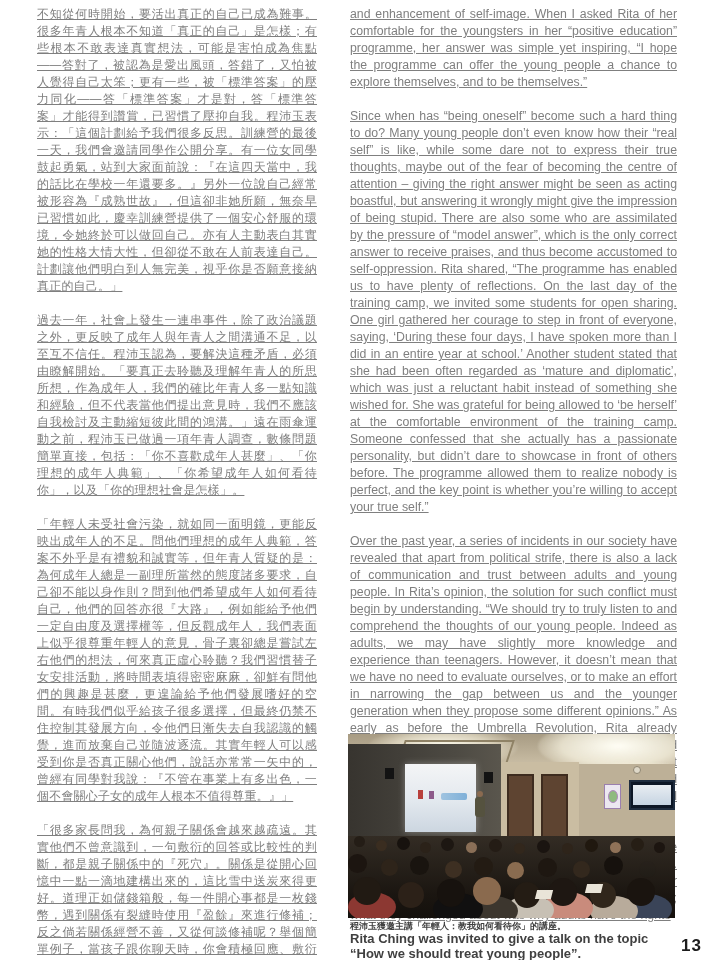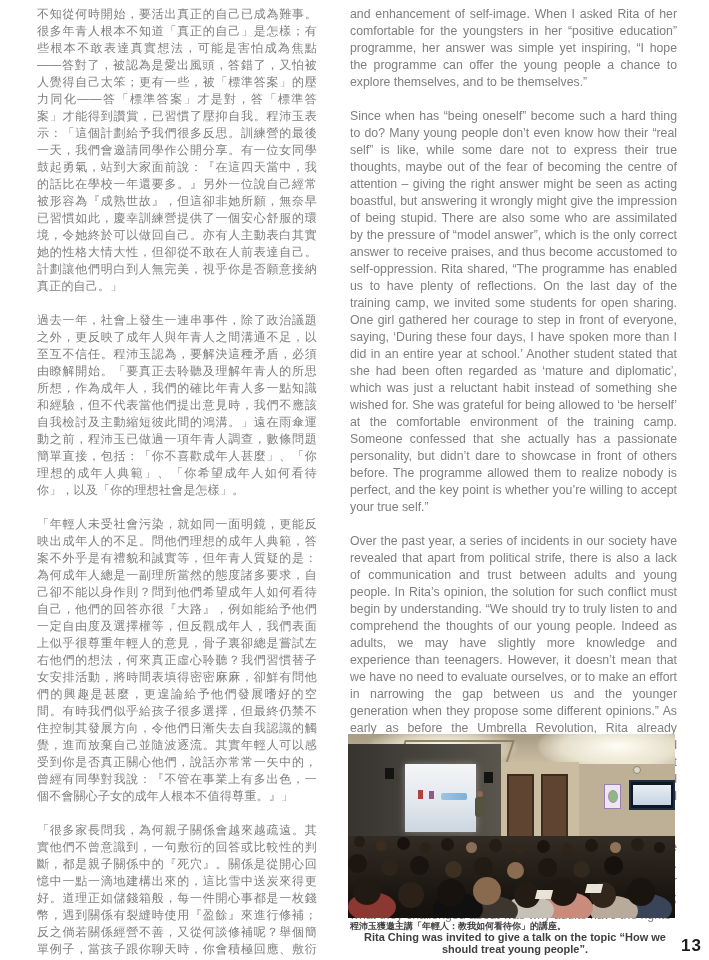--- a/index.html
+++ b/index.html
@@ -1,20 +1,20 @@
 <!DOCTYPE html>
 <html><head>
 <meta charset="utf-8">
 <style>
   * { margin:0; padding:0; box-sizing:border-box; }
   html,body { width:709px; height:960px; background:#ffffff; overflow:hidden; }
   body { position:relative; font-family:"Liberation Sans", sans-serif; }
 
   .col { position:absolute; top:6px; text-align:justify; color:#7f7f7f; }
-  .col p { margin:0 0 17px 0; }
+  .col p { margin:0 0 17px 0;text-decoration:underline; }
   .col p:last-child { margin-bottom:0; }
 
   .col-zh { left:37px; width:280px; font-size:12px; line-height:17px;
             letter-spacing:0.2px; }
   .col-en { left:350px; width:327px; font-size:12.3px; line-height:17px; }
 
   
   .photo { position:absolute; left:348px; top:734px; width:327px; height:184px;
            background:#d8cdb8; overflow:hidden; }
   .ceiling { position:absolute; left:0; top:0; width:100%; height:64px;
@@ -88,21 +88,21 @@
     position:absolute; background:transparent;
     box-shadow: 2px 160px 0 2px #8c3832, 88px 162px 0 3px #111010, 124px 164px 0 2px #3c362e,
                 160px 163px 0 2px #c7c0b4, 198px 161px 0 3px #c98b7c, 244px 164px 0 2px #b8ab9b,
                 278px 162px 0 2px #3a4458; }
   .paper { position:absolute; width:16px; height:9px; background:#e9e4d8;
            transform:skewX(-14deg); }
   .paper.p1 { left:188px; top:156px; } .paper.p2 { left:238px; top:150px; }
 
   .caption { position:absolute; left:350px; width:330px; color:#404040;font-weight:bold; }
   .caption-zh { top:920px; font-size:9px; }
-  .caption-en { top:931px; font-size:11px;text-align:center; }
+  .caption-en { top:931px; font-size:13px; }
 
   .page-number { position:absolute; right:7px; top:936px; font-size:17px;
                  font-weight:bold; color:#1c1c1c; letter-spacing:1px; }
 </style>
 </head>
 <body>
 
 <div class="col col-zh">
     <p>不知從何時開始，要活出真正的自己已成為難事。很多年青人根本不知道「真正的自己」是怎樣；有些根本不敢表達真實想法，可能是害怕成為焦點——答對了，被認為是愛出風頭，答錯了，又怕被人覺得自己太笨；更有一些，被「標準答案」的壓力同化——答「標準答案」才是對，答「標準答案」才能得到讚賞，已習慣了壓抑自我。程沛玉表示：「這個計劃給予我們很多反思。訓練營的最後一天，我們會邀請同學作公開分享。有一位女同學鼓起勇氣，站到大家面前說：『在這四天當中，我的話比在學校一年還要多。』另外一位說自己經常被形容為『成熟世故』，但這卻非她所願，無奈早已習慣如此，慶幸訓練營提供了一個安心舒服的環境，令她終於可以做回自己。亦有人主動表白其實她的性格大情大性，但卻從不敢在人前表達自己。計劃讓他們明白到人無完美，視乎你是否願意接納真正的自己。」</p>
     <p>過去一年，社會上發生一連串事件，除了政治議題之外，更反映了成年人與年青人之間溝通不足，以至互不信任。程沛玉認為，要解決這種矛盾，必須由瞭解開始。「要真正去聆聽及理解年青人的所思所想，作為成年人，我們的確比年青人多一點知識和經驗，但不代表當他們提出意見時，我們不應該自我檢討及主動縮短彼此間的鴻溝。」遠在雨傘運動之前，程沛玉已做過一項年青人調查，數條問題簡單直接，包括：「你不喜歡成年人甚麼」、「你理想的成年人典範」、「你希望成年人如何看待你」，以及「你的理想社會是怎樣」。</p>

